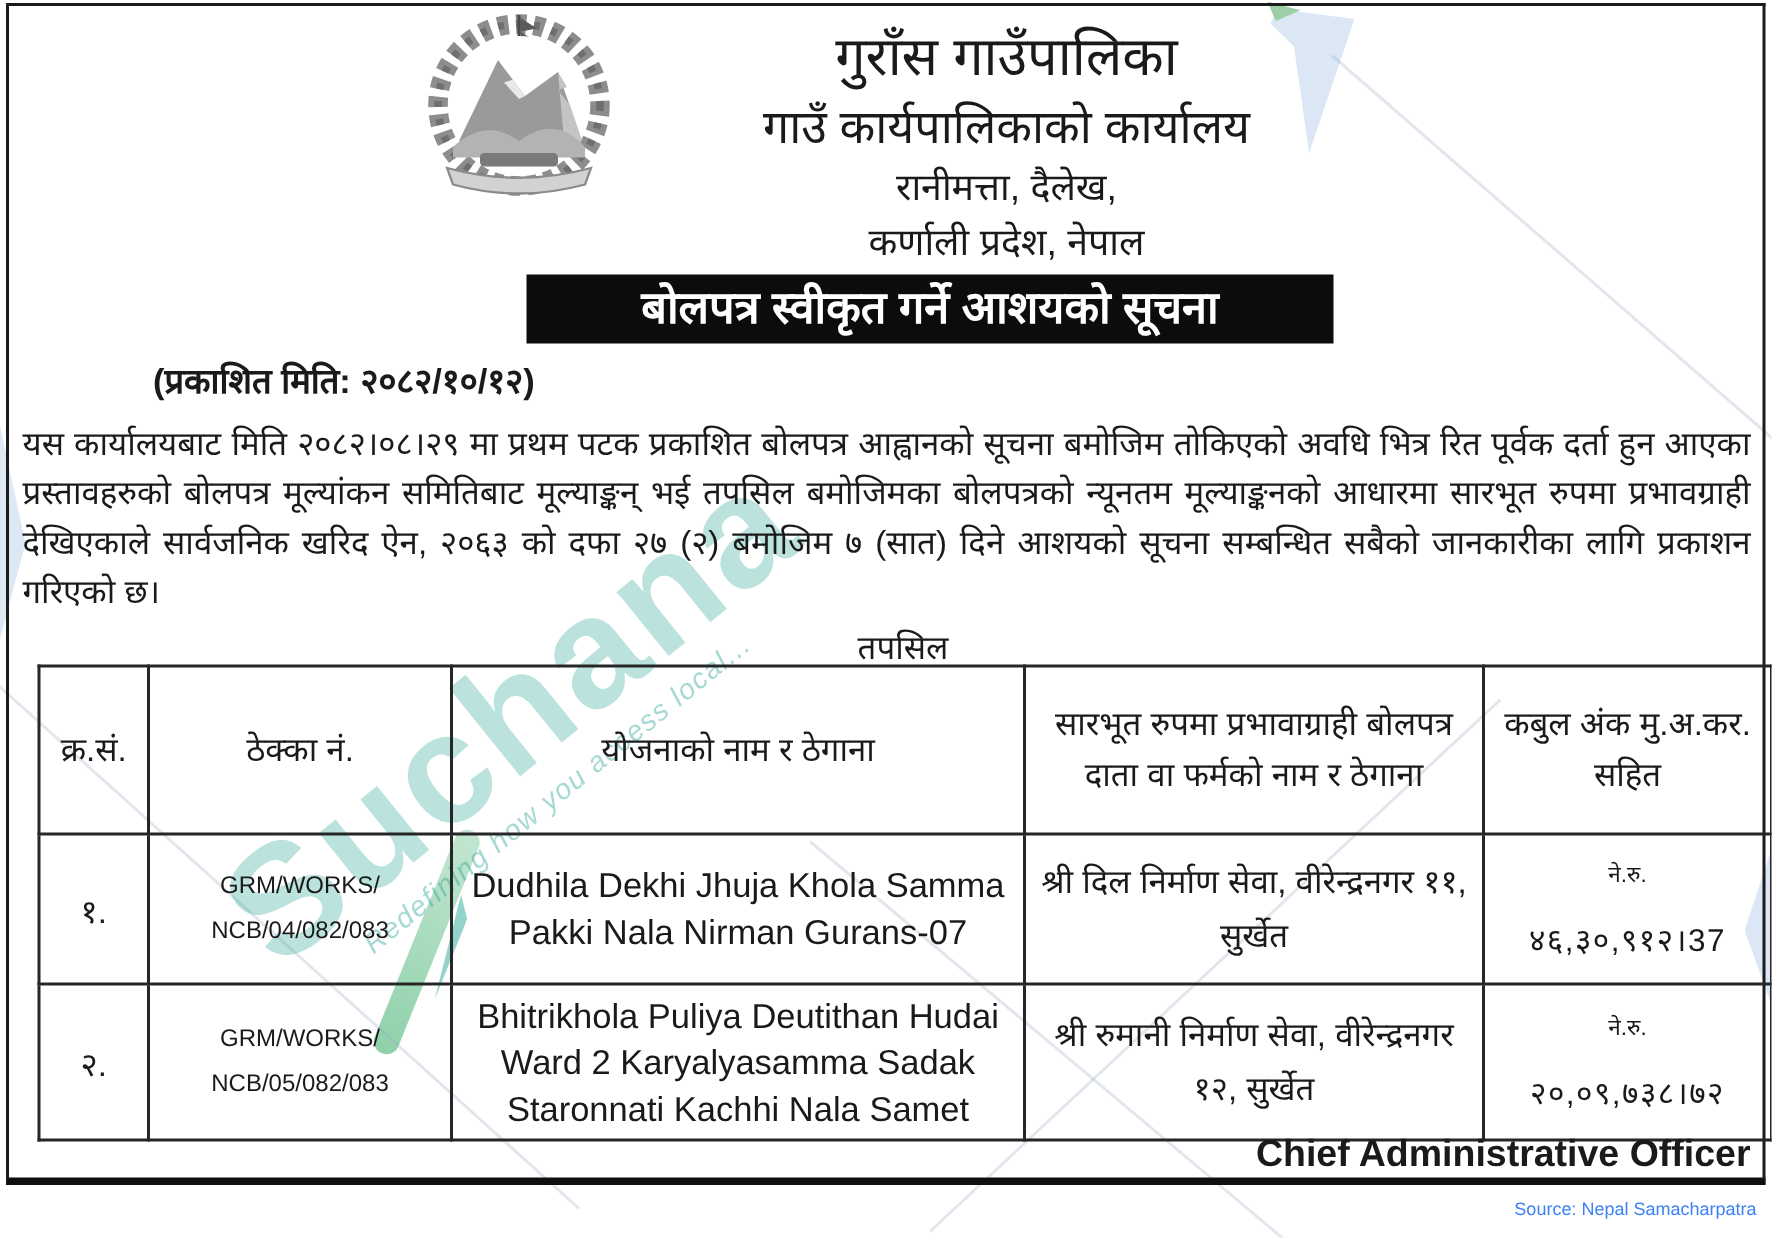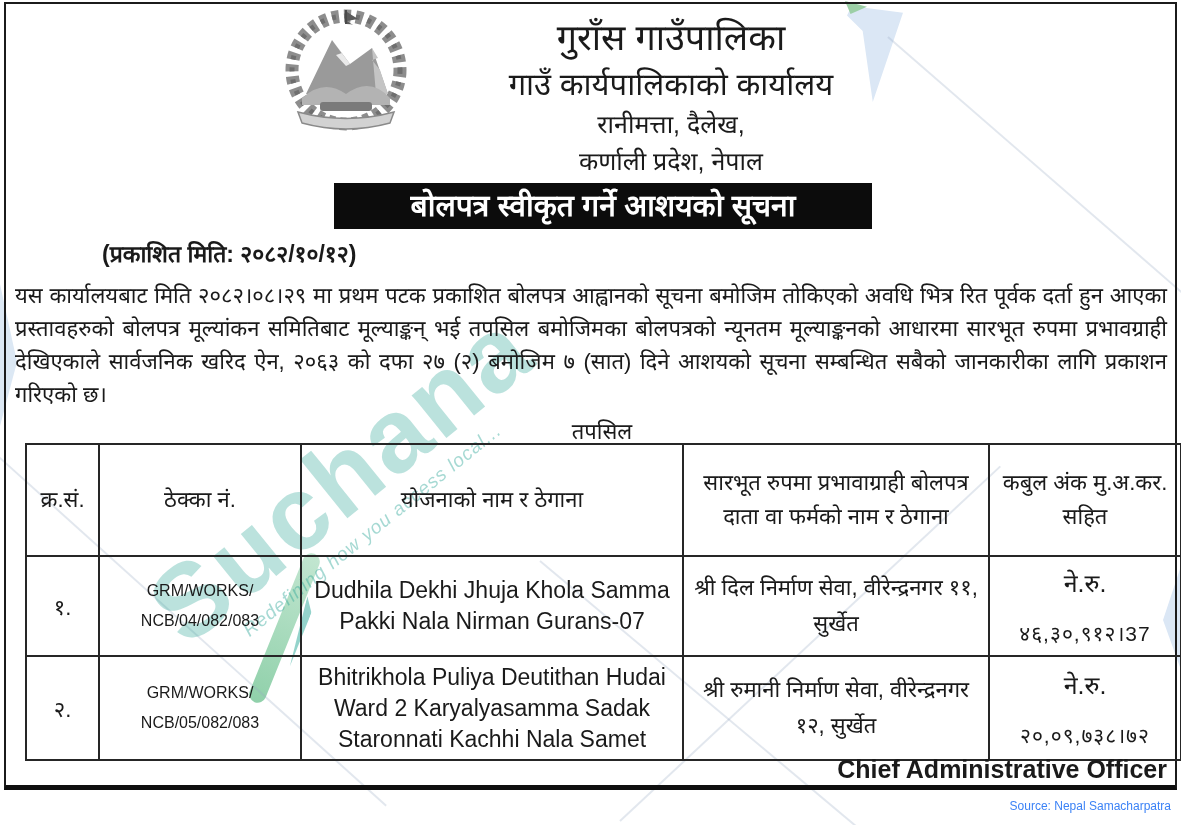--- a/index.html
+++ b/index.html
@@ -57,21 +57,21 @@
     position:absolute;left:4px;top:2px;width:1173px;height:788px;box-sizing:border-box;
     border:2px solid #1b1b1b;border-bottom:5px solid #0f0f0f;z-index:1;
   }
   .emblem{position:absolute;left:274px;top:4px;width:132px;height:124px;}
   .hline{position:absolute;left:140px;width:1050px;text-align:center;font-weight:normal;}
   .h1{top:8px;font-size:36px;}
   .h2{top:58px;font-size:31px;}
   .h3{top:102px;font-size:25px;}
   .h4{top:139px;font-size:25px;}
   .banner{
-    position:absolute;left:328px;top:179px;width:538px;height:46px;background:#0c0c0c;
+    position:absolute;left:345px;top:179px;width:538px;height:46px;background:#0c0c0c;
     color:#ffffff;font-size:30px;font-weight:bold;text-align:center;line-height:46px;
   }
   .pubdate{position:absolute;left:96px;top:233px;width:1000px;text-align:left;font-size:23px;font-weight:bold;}
   .bodytext{
     position:absolute;left:9px;top:275px;width:1152px;font-size:22px;line-height:33px;
     text-align:justify;margin:0;
   }
   .tapasil{position:absolute;left:96px;top:411px;width:1000px;text-align:center;font-size:22px;}
 
   
@@ -84,21 +84,21 @@
     padding:2px 6px;background:transparent;
   }
   table.notice th{font-size:22px;font-weight:normal;line-height:34px;}
   tr.hdr{height:112px;}
   tr.r1{height:100px;}
   tr.r2{height:104px;}
   .cell-sn{font-size:22px;}
   .cell-contract{font-size:16px;line-height:30px;}
   .cell-project{font-size:23px;line-height:31px;}
   .cell-bidder{font-size:22px;line-height:36px;}
-  .cell-amount .cur{font-size:25px;margin-bottom:20px;}
+  .cell-amount .cur{font-size:15px;margin-bottom:20px;}
   .cell-amount .val{font-size:21px;letter-spacing:1px;}
 
   .cao{position:absolute;right:8px;top:751px;font-size:25px;font-weight:bold;z-index:1;}
   .source{
     position:absolute;right:10px;top:799px;font-size:12px;color:#3b82f6;z-index:1;
   }
 </style>
 </head>
 <body>
 

